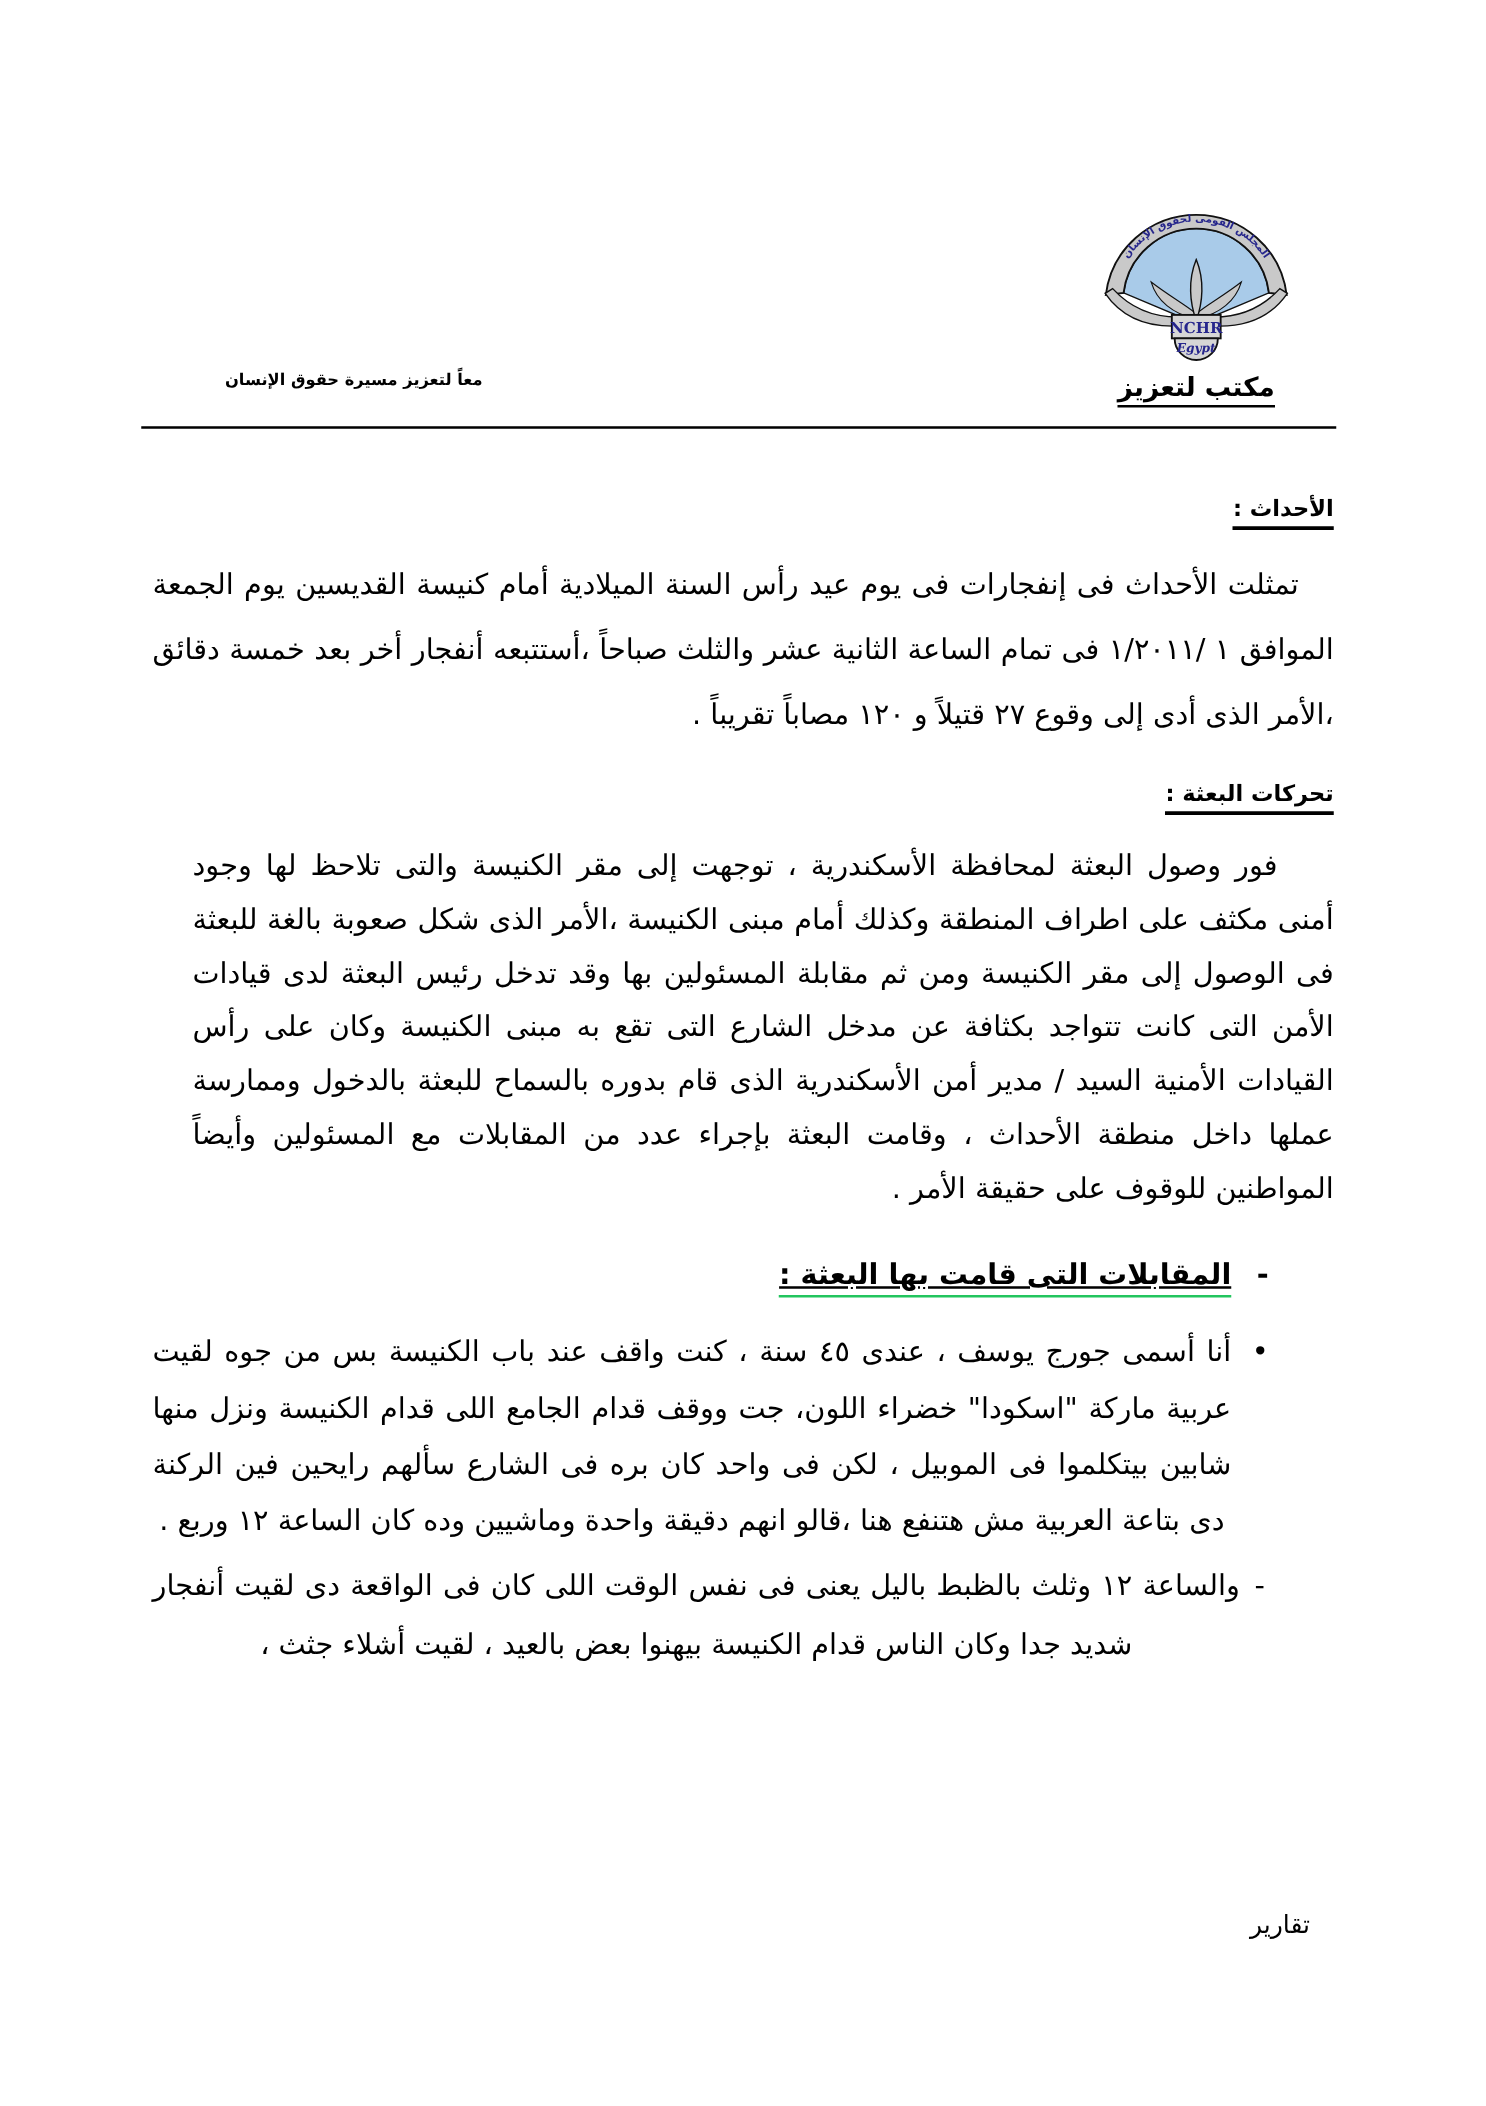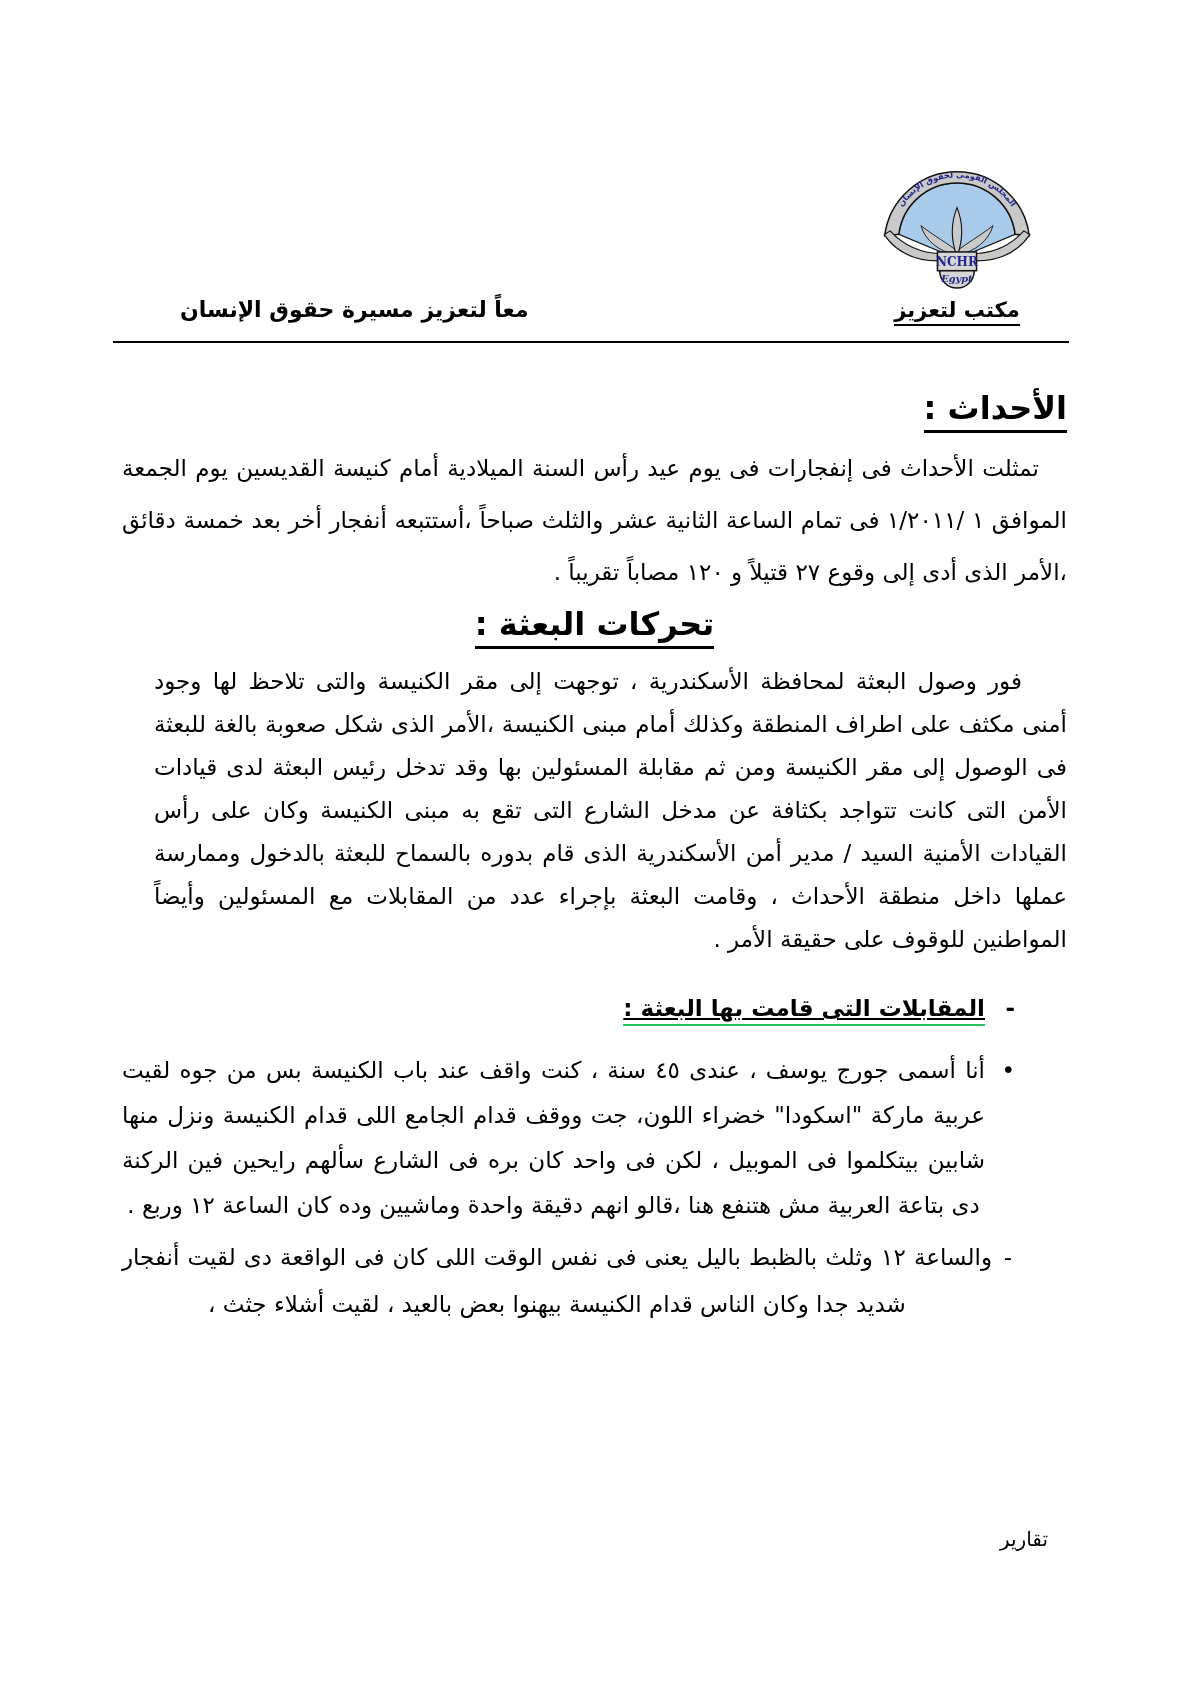--- a/index.html
+++ b/index.html
@@ -23,59 +23,59 @@
   .office-label{
     display:inline-block;
     margin-top:4px;
     font-size:21px; font-weight:bold;
     border-bottom:2px solid #000;
     padding-bottom:2px;
     letter-spacing:1px;
   }
   .motto{
     position:absolute; top:297px; left:180px;
-    font-size:22px; font-weight:bold;
+    font-size:13px; font-weight:bold;
     direction:rtl;
   }
   .header-divider{
     position:absolute; top:341px; left:113px; right:120px;
     border-bottom:2px solid #000;
     height:0;
   }
 
   
   .content{
     position:absolute; top:388px; right:122px; left:122px;
     direction:rtl;
     font-size:23px;
     text-align:justify;
   }
   .sec-heading{
-    font-size:32px; font-weight:bold;
+    font-size:18px; font-weight:bold;
     text-align:right;
     margin:0 0 0 0;
     line-height:40px;
   }
   .sec-heading .hl{
     border-bottom:3px solid #000;
     padding-bottom:3px;
   }
   .para{ margin:0; }
   .para-events{
     margin-top:14px;
     line-height:52px;
     text-indent:28px;
   }
   .para-mission{
     margin-top:16px;
     line-height:43px;
     text-indent:45px;
     margin-left:32px;
   }
-  .heading-mission{ margin-top:6px;text-align:center; }
+  .heading-mission{ margin-top:18px; }
   .sub-item{
     position:relative;
     margin-top:27px;
     padding-right:82px;
     font-size:23px; font-weight:bold;
     text-align:right;
     line-height:40px;
   }
   .sub-item .marker{
     position:absolute; right:52px; top:0;

